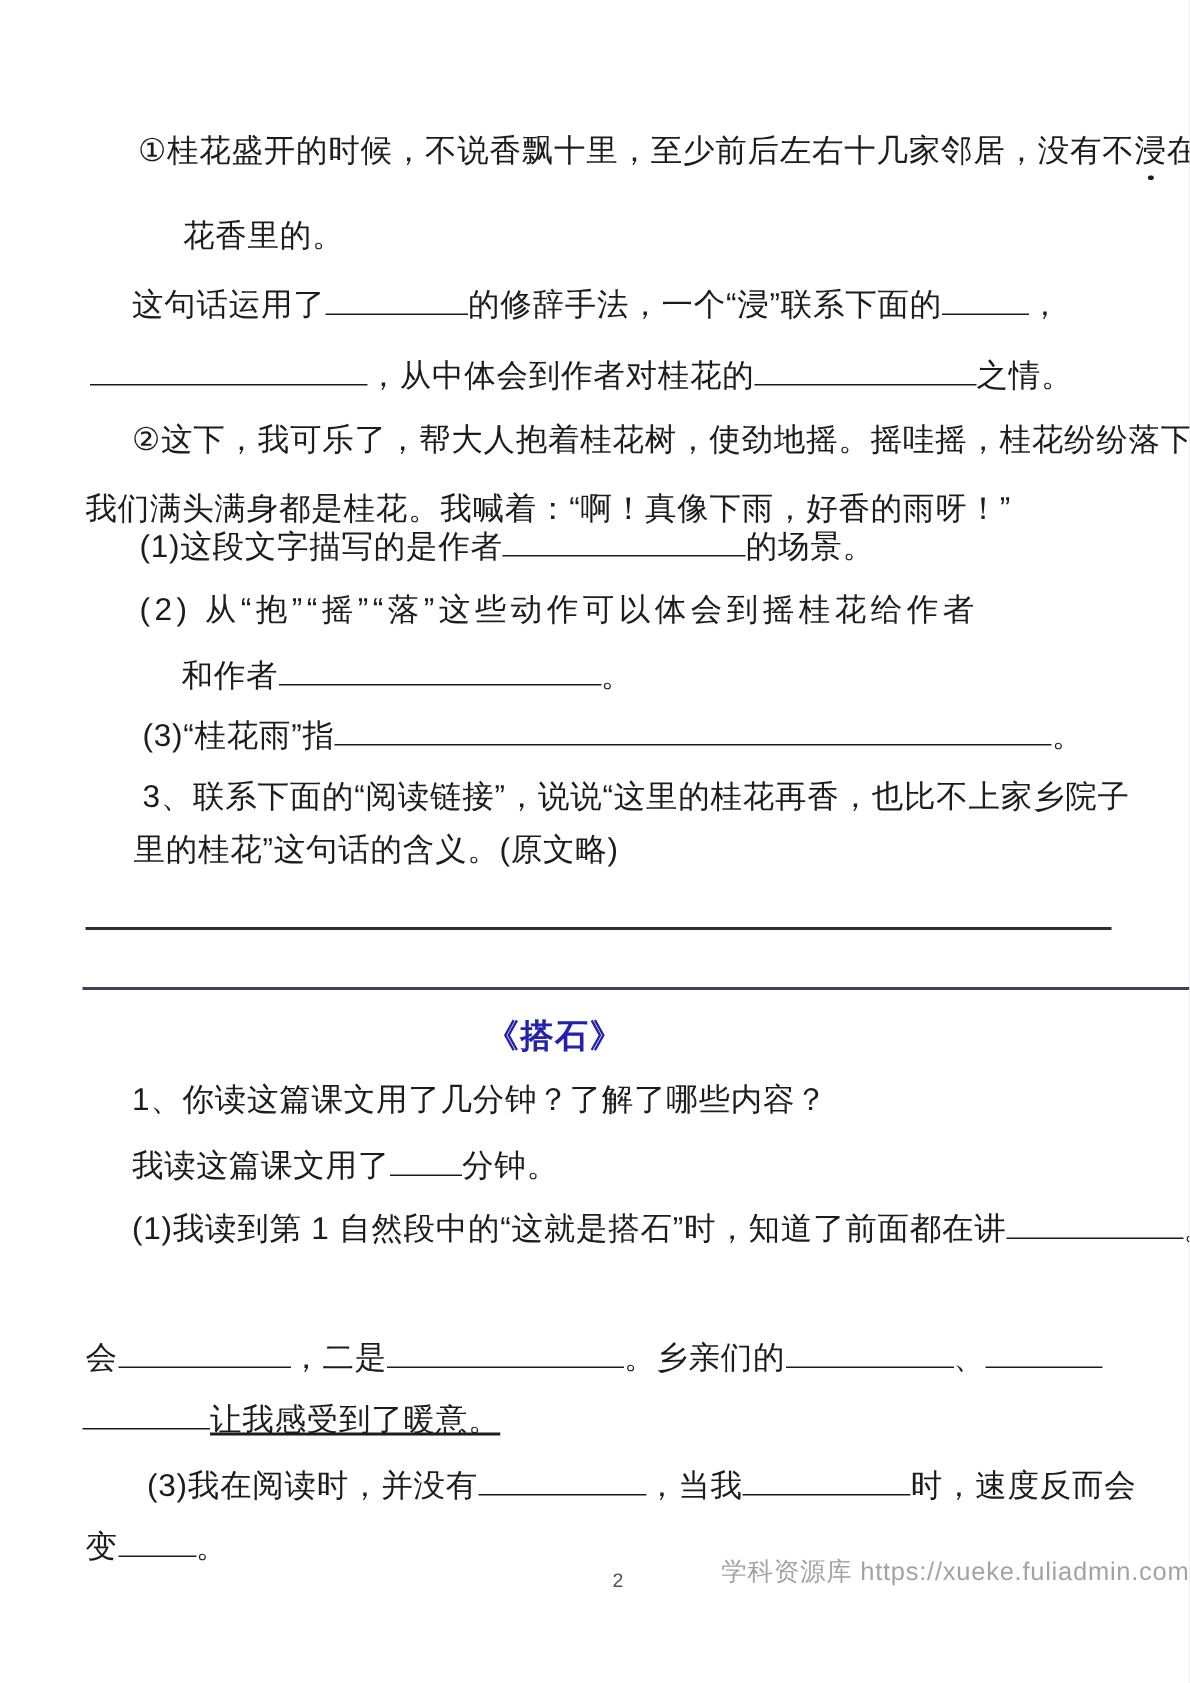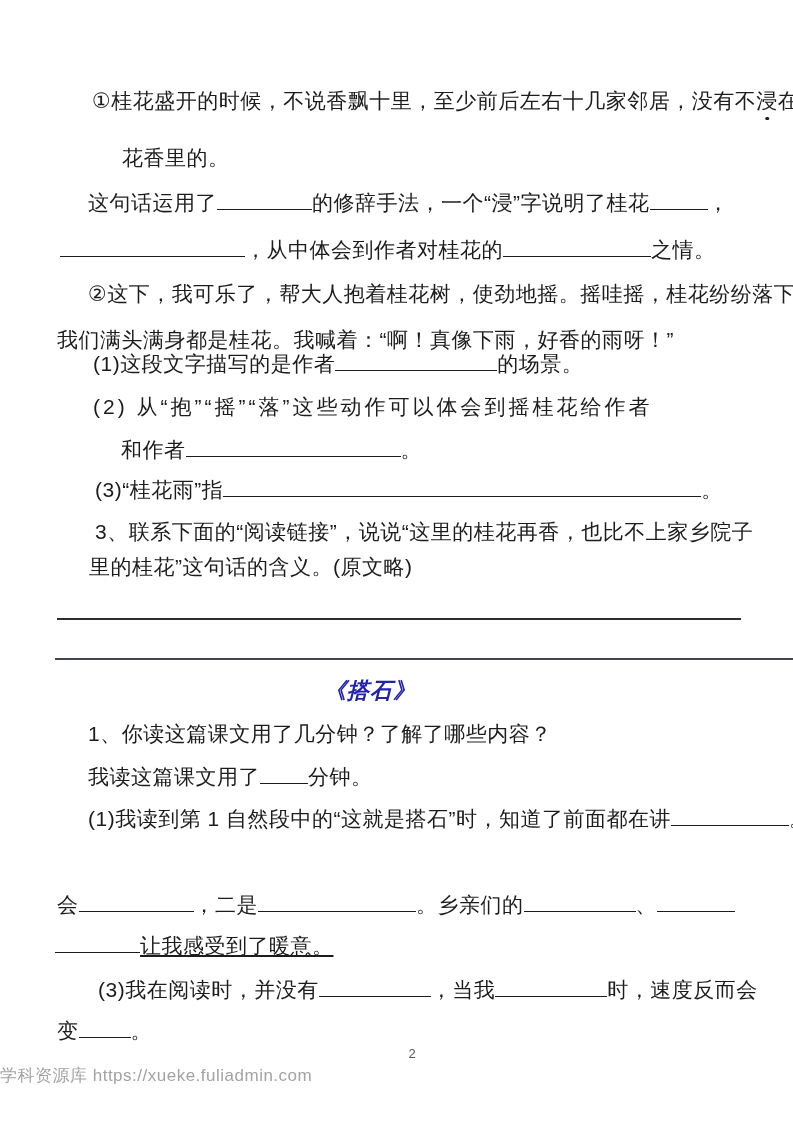--- a/index.html
+++ b/index.html
@@ -41,50 +41,49 @@
   .rule2 { left:55px; width:738px; top:658px; border-top:2px solid #42425a; }
   .section-title {
     position:absolute;
     left:0; width:740px;
     top:676px;
     text-align:center;
     font-size:22px;
     font-weight:bold;
     color:#2222aa;
     letter-spacing:1px;
-    font-style:italic;
   }
   .page-num {
     position:absolute;
     left:0; width:824px;
     top:1046px;
     text-align:center;
     font-size:13px;
     color:#555555;
   }
   .footer {
     position:absolute;
     left:0; width:793px;
-    top:1064px;
-    text-align:left;
+    top:1036px;
+    text-align:right;
     font-size:17px;
     color:#a3a3a3;
     letter-spacing:0.5px;
   }
 </style>
 </head>
 <body>
 
 <div class="page">
 
   <div class="line" style="left:92px; top:88px;"><span>①桂花盛开的时候，不说香飘十里，至少前后左右十几家邻居，没有不</span><span class="emph">浸</span><span>在桂</span></div>
 
   <div class="line" style="left:122px; top:145px;"><span>花香里的。</span></div>
 
-  <div class="line" style="left:88px; top:190px;"><span>这句话运用了</span><span class="bl" style="width:95px;"></span><span>的修辞手法，一个“浸”字说明了桂花</span><span class="bl" style="width:58px;"></span><span>，</span></div>
+  <div class="line" style="left:88px; top:190px;"><span>这句话运用了</span><span class="bl" style="width:95px;"></span><span>的修辞手法，一个“浸”联系下面的</span><span class="bl" style="width:58px;"></span><span>，</span></div>
 
   <div class="line" style="left:60px; top:237px;"><span class="bl" style="width:185px;"></span><span>，从中体会到作者对桂花的</span><span class="bl" style="width:148px;"></span><span>之情。</span></div>
 
   <div class="line" style="left:88px; top:281px;"><span>②这下，我可乐了，帮大人抱着桂花树，使劲地摇。摇哇摇，桂花纷纷落下来，</span></div>
 
   <div class="line" style="left:57px; top:327px;"><span>我们满头满身都是桂花。我喊着：“啊！真像下雨，好香的雨呀！”</span></div>
 
   <div class="line" style="left:93px; top:351px;"><span>(1)这段文字描写的是作者</span><span class="bl" style="width:162px;"></span><span>的场景。</span></div>
 
   <div class="line spread" style="left:93px; top:394px;"><span>(2) 从“抱”“摇”“落”这些动作可以体会到摇桂花给作者</span></div>

